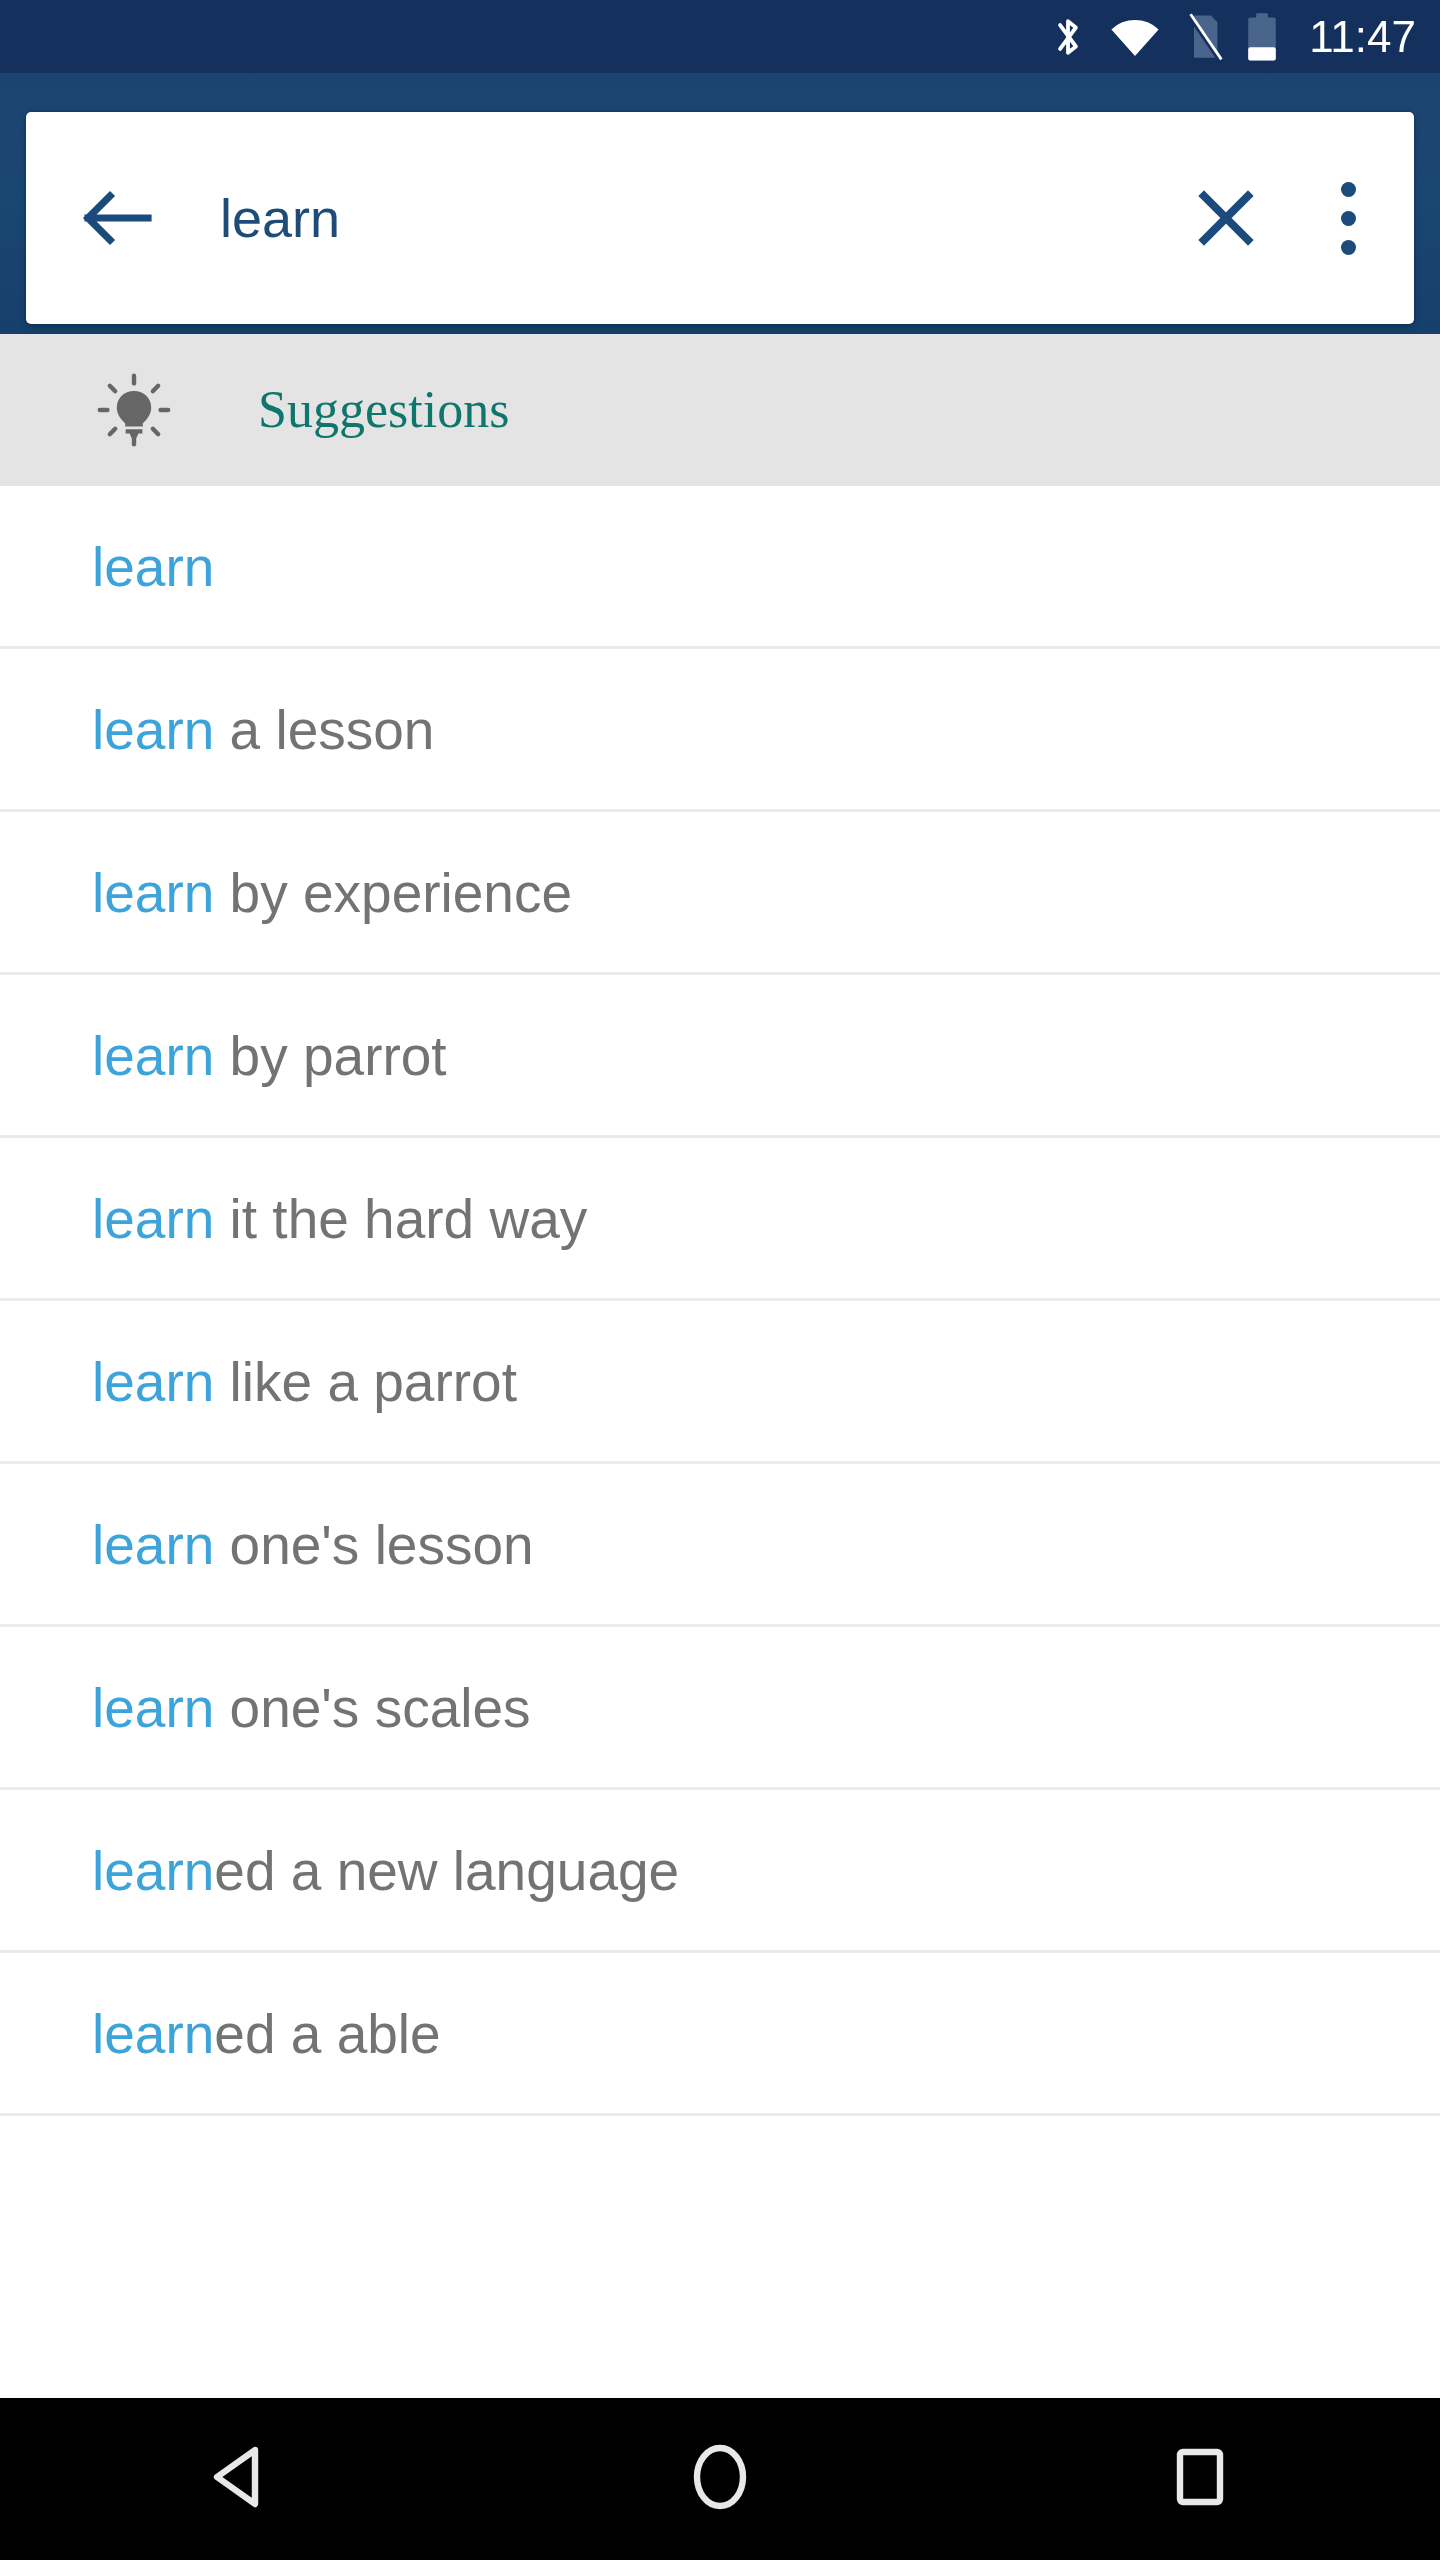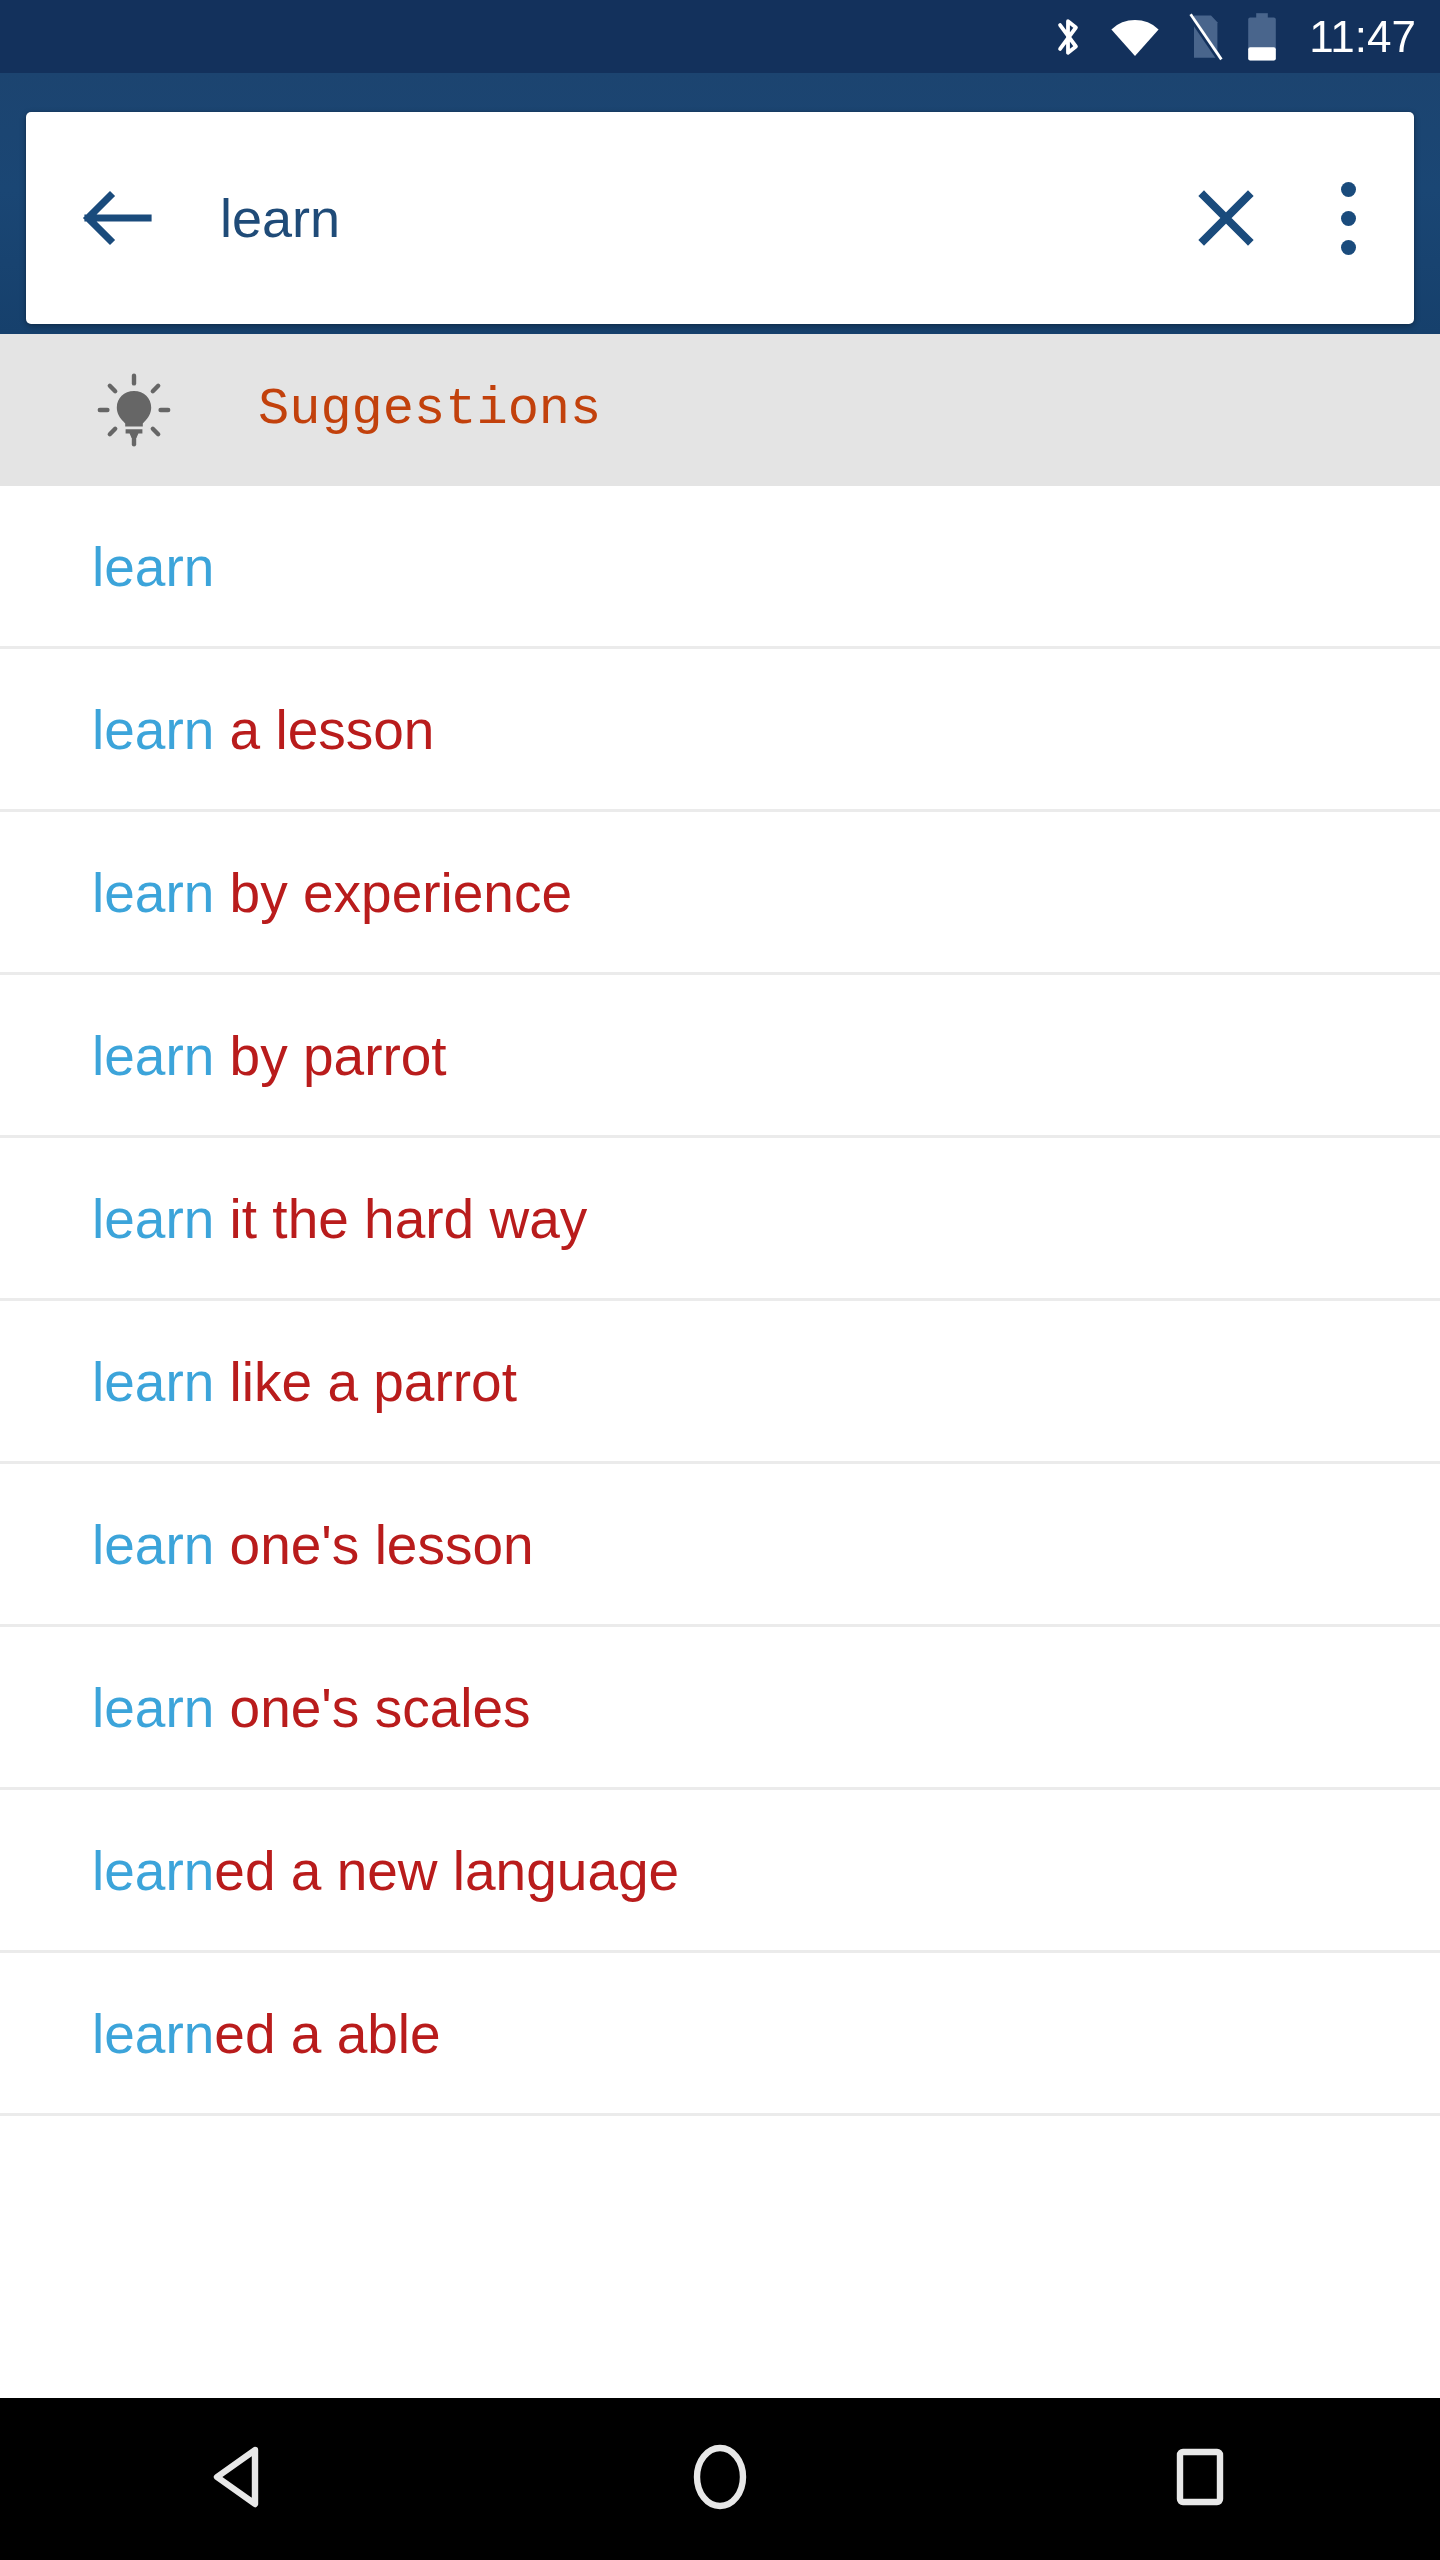--- a/index.html
+++ b/index.html
@@ -115,24 +115,24 @@
     align-items: center;
   }
   .sugg-icon {
     width: 84px; height: 84px;
     margin-left: 92px;
     display: flex; align-items: center; justify-content: center;
     flex: 0 0 auto;
   }
   .sugg-label {
     margin-left: 82px;
-    color: #c2410c;
+    color: #0f766e;
     font-size: 52px;
     line-height: 1;
-    font-family: Liberation Mono, monospace;
+    font-family: Liberation Serif, serif;
   }
 
   
   .sugg-list {
     position: absolute;
     top: 486px; left: 0;
     width: 1440px;
     height: 1912px;
     background: #ffffff;
     overflow: hidden;
@@ -164,21 +164,21 @@
     background: #ebebeb;
   }
   .sugg-text {
     font-size: 55px;
     line-height: 1.05;
     white-space: nowrap;
     color: #000000;
     font-family: "Liberation Sans", sans-serif;
   }
   .sugg-text .pfx { color: #3ca4da; }
-  .sugg-text .sfx { color: #b91c1c; }
+  .sugg-text .sfx { color: #737373; }
 
   
   .nav-bar {
     position: absolute;
     left: 0; top: 2398px;
     width: 1440px;
     height: 162px;
     background: #000000;
     display: flex;
     align-items: center;

